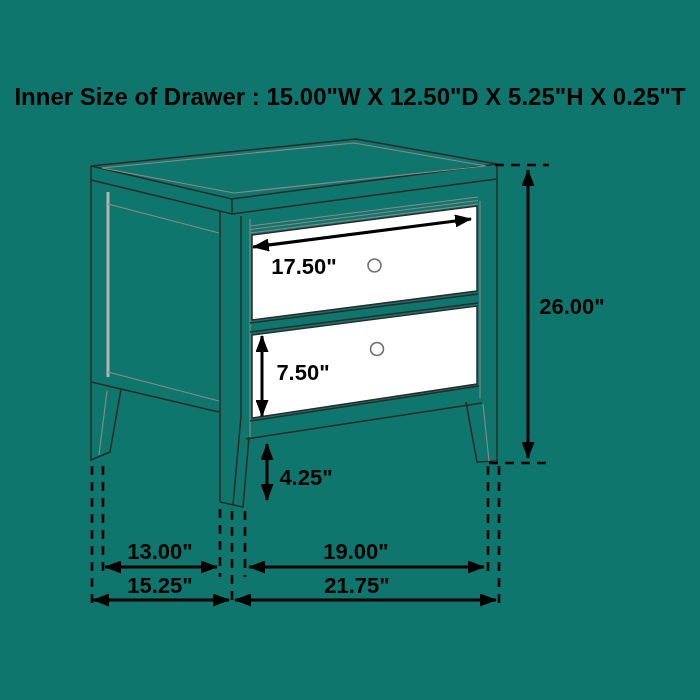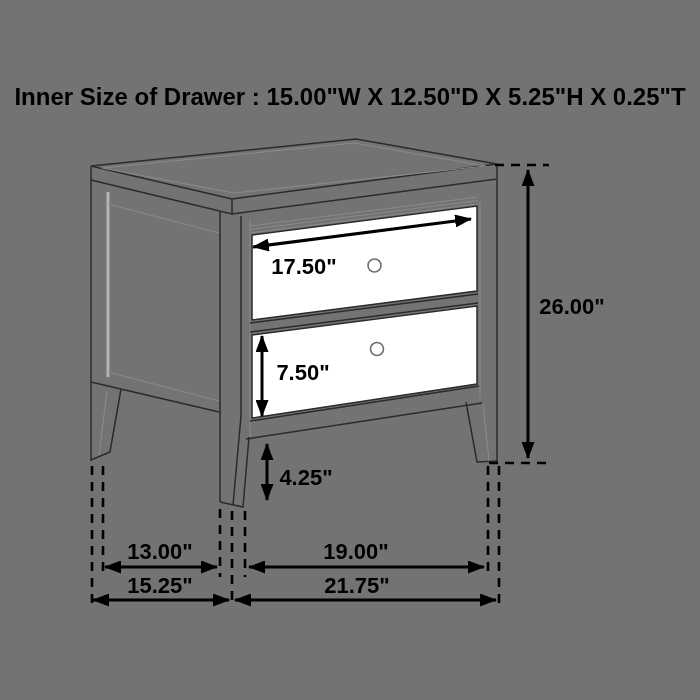--- a/index.html
+++ b/index.html
@@ -1,19 +1,19 @@
 <!DOCTYPE html>
 <html><head>
 <meta charset="utf-8">
 <style>
   html,body{margin:0;padding:0;background:#ffffff;}
   #canvas{
     position:relative;
     width:700px;height:700px;
-    background:#737373;
+    background:#0f766e;
     font-family:"Liberation Sans", sans-serif;
     overflow:hidden;
   }
   #title{
     position:absolute;
     left:0;right:0;top:83px;
     text-align:center;
     font-size:24px;
     font-weight:bold;
     color:#000000;

